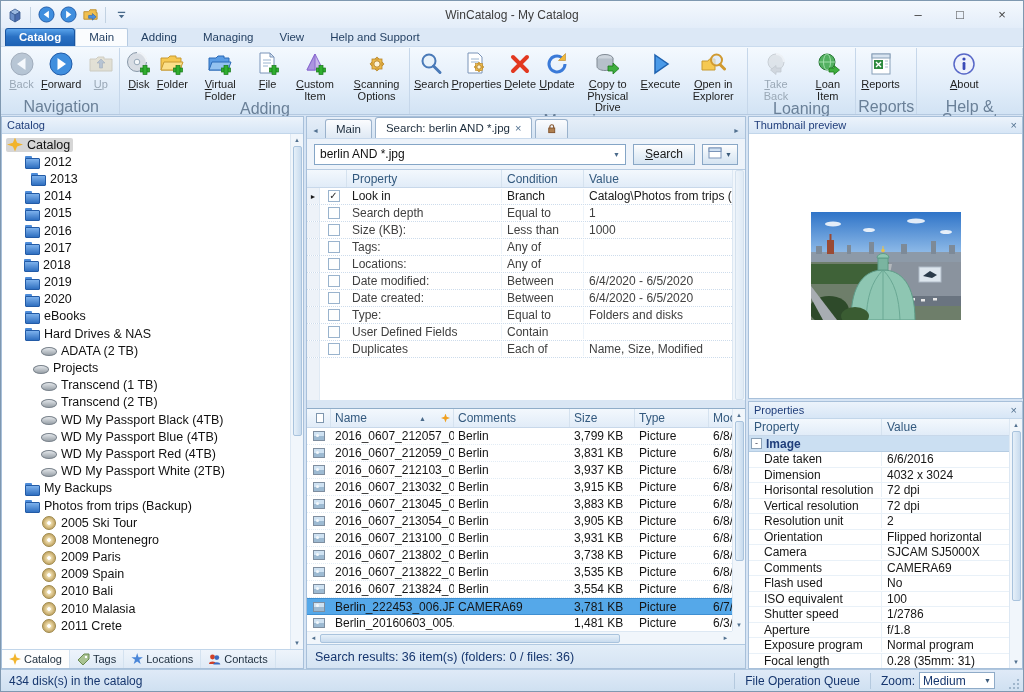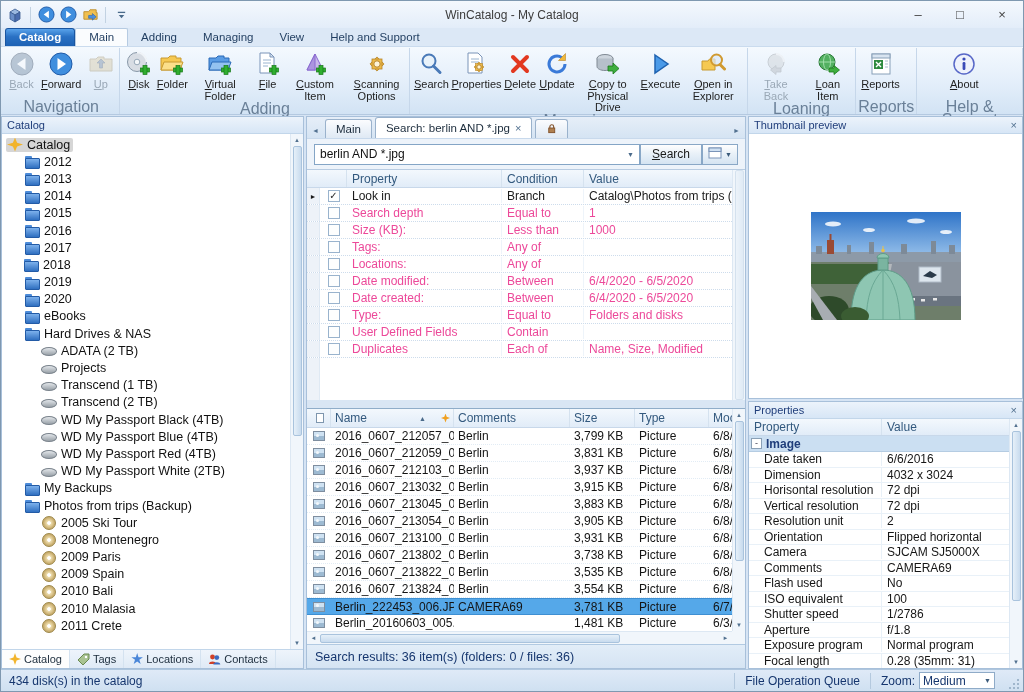--- a/index.html
+++ b/index.html
@@ -63,36 +63,36 @@
   .lti-star{background:#4a86d8;clip-path:polygon(50% 0,61% 35%,98% 35%,68% 57%,79% 91%,50% 70%,21% 91%,32% 57%,2% 35%,39% 35%);width:12px;height:12px;}
   
   .mpanel{position:absolute;left:305px;top:115px;width:440px;bottom:22px;background:#edf3fa;border:1px solid #a8c0da;display:flex;flex-direction:column;}
   .dtabbar{flex:0 0 22px;background:linear-gradient(#e6eef8,#d5e4f3);display:flex;align-items:flex-end;padding:0 2px;border-bottom:1px solid #c8d9ec;}
   .dscroll{width:13px;height:16px;display:flex;align-items:center;justify-content:center;color:#51708f;font-size:7px;}
   .dscroll.right{margin-left:auto;}
   .dtab{height:19px;display:flex;align-items:center;gap:5px;padding:0 10px;margin-left:3px;font-size:11.5px;color:#1c2c3c;
         border:1px solid #9ab2cc;border-bottom:none;border-radius:3px 3px 0 0;background:linear-gradient(#fbfcfe,#dfe9f4);}
   .dtab.active{background:#fff;height:21px;}
   .dtab .x{color:#51708f;font-size:11px;}
-  .searchrow{flex:0 0 30px;display:flex;align-items:center;padding:0 7px;}
+  .searchrow{flex:0 0 30px;display:flex;align-items:center;gap:7px;padding:0 7px;}
   .combo{flex:1;height:21px;background:#fff;border:1px solid #84a5c6;display:flex;align-items:center;padding:0 2px 0 5px;}
   .combo .q{flex:1;font-size:12px;}
   .combo .dd{color:#4a6a8a;font-size:7px;padding:0 3px;}
   .sbtn{width:62px;height:21px;border:1px solid #89a7c6;background:linear-gradient(#fefefe,#e9f1f8 45%,#d5e4f2);display:flex;align-items:center;justify-content:center;font-size:12px;color:#1a1a1a;}
   .splitbtn{width:36px;height:21px;border:1px solid #89a7c6;background:linear-gradient(#fefefe,#e9f1f8 45%,#d5e4f2);display:flex;align-items:center;justify-content:center;gap:3px;}
   .splitbtn .dd{font-size:7px;color:#3a5a7a;}
   
   .criteria{flex:0 0 231px;background:#fff;border-top:1px solid #b8cce2;position:relative;display:flex;flex-direction:column;}
   .cbody{position:absolute;inset:0 13px 0 0;display:flex;flex-direction:column;}
   .chead{flex:0 0 18px;display:flex;background:linear-gradient(#f3f8fd,#e1ecf8);border-bottom:1px solid #c8d8ea;color:#33597e;font-size:12px;}
   .chead .c0{width:40px;border-right:1px solid #d5e2ef;}
   .chead .c1{width:155px;padding:2px 0 0 5px;border-right:1px solid #d5e2ef;}
   .chead .c2{width:82px;padding:2px 0 0 5px;border-right:1px solid #d5e2ef;}
   .chead .c3{flex:1;padding:2px 0 0 5px;}
-  .crow{flex:0 0 17px;display:flex;align-items:center;border-bottom:1px dotted #cddcec;color:#ec4899;font-size:12px;}
+  .crow{flex:0 0 17px;display:flex;align-items:center;border-bottom:1px dotted #cddcec;color:#404040;font-size:12px;}
   .crow.checked{color:#1a1a1a;}
   .crow .gut{width:13px;align-self:stretch;background:#edf2f8;border-right:1px solid #dfe9f3;display:flex;align-items:center;justify-content:center;color:#1a1a1a;font-size:7px;}
   .crow .cbc{width:27px;display:flex;justify-content:center;}
   .cb{width:12px;height:12px;border:1px solid #99b3cd;background:#fdfefe;display:flex;align-items:center;justify-content:center;font-size:10px;line-height:10px;color:#2a2a2a;}
   .crow .p{width:155px;padding-left:5px;border-right:1px solid #eef4fa;}
   .crow .c{width:82px;padding-left:5px;border-right:1px solid #eef4fa;}
   .crow .v{flex:1;padding-left:5px;white-space:nowrap;overflow:hidden;}
   .cfill{flex:1;display:flex;}
   .cfill .gut2{width:13px;background:#edf2f8;border-right:1px solid #dfe9f3;}
   .msplit{flex:0 0 8px;background:#d9e6f4;}
@@ -473,21 +473,21 @@
               <span class="ti ti-catalog"></span>
               <span>Catalog</span>
             </span>
           </div>
         <div class="titem" style="padding-left:21px">
             <span class="tsel">
               <span class="ti ti-folder"></span>
               <span>2012</span>
             </span>
           </div>
-        <div class="titem" style="padding-left:21px">
+        <div class="titem" style="padding-left:27px">
             <span class="tsel">
               <span class="ti ti-folder"></span>
               <span>2013</span>
             </span>
           </div>
         <div class="titem" style="padding-left:21px">
             <span class="tsel">
               <span class="ti ti-folder"></span>
               <span>2014</span>
             </span>
@@ -539,21 +539,21 @@
               <span class="ti ti-folder"></span>
               <span>Hard Drives &amp; NAS</span>
             </span>
           </div>
         <div class="titem" style="padding-left:38px">
             <span class="tsel">
               <span class="ti ti-hdd"></span>
               <span>ADATA (2 TB)</span>
             </span>
           </div>
-        <div class="titem" style="padding-left:38px">
+        <div class="titem" style="padding-left:30px">
             <span class="tsel">
               <span class="ti ti-hdd"></span>
               <span>Projects</span>
             </span>
           </div>
         <div class="titem" style="padding-left:38px">
             <span class="tsel">
               <span class="ti ti-hdd"></span>
               <span>Transcend (1 TB)</span>
             </span>

